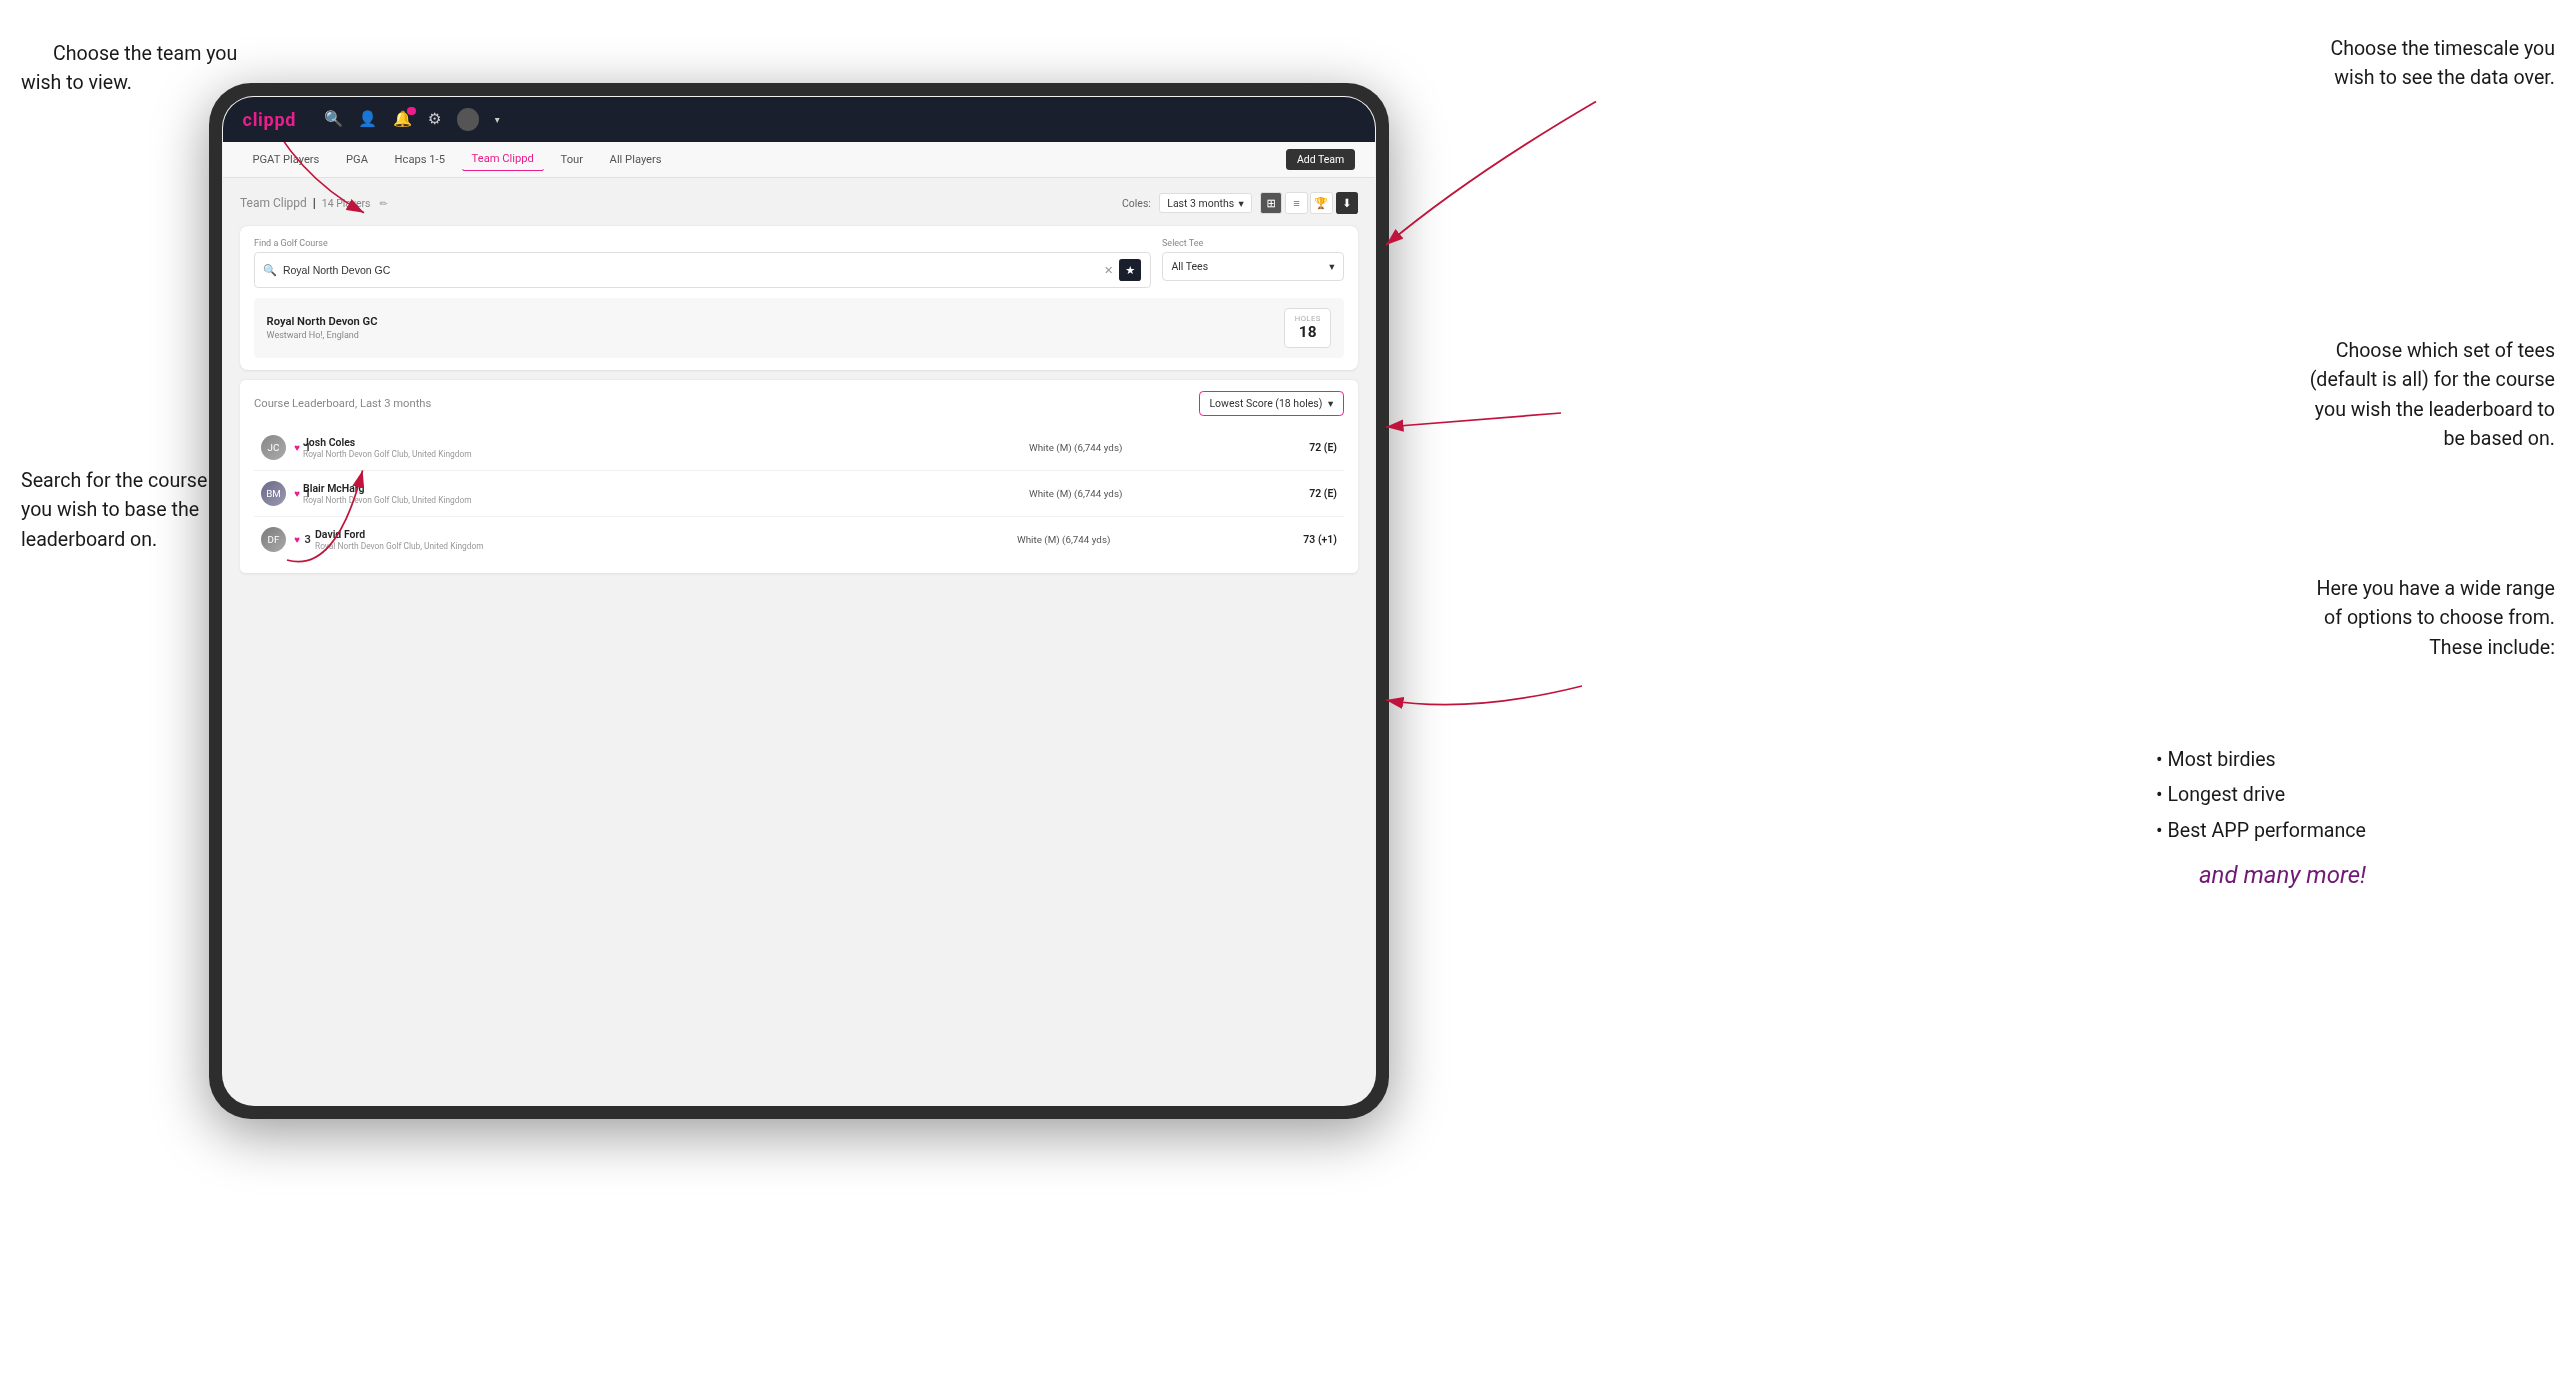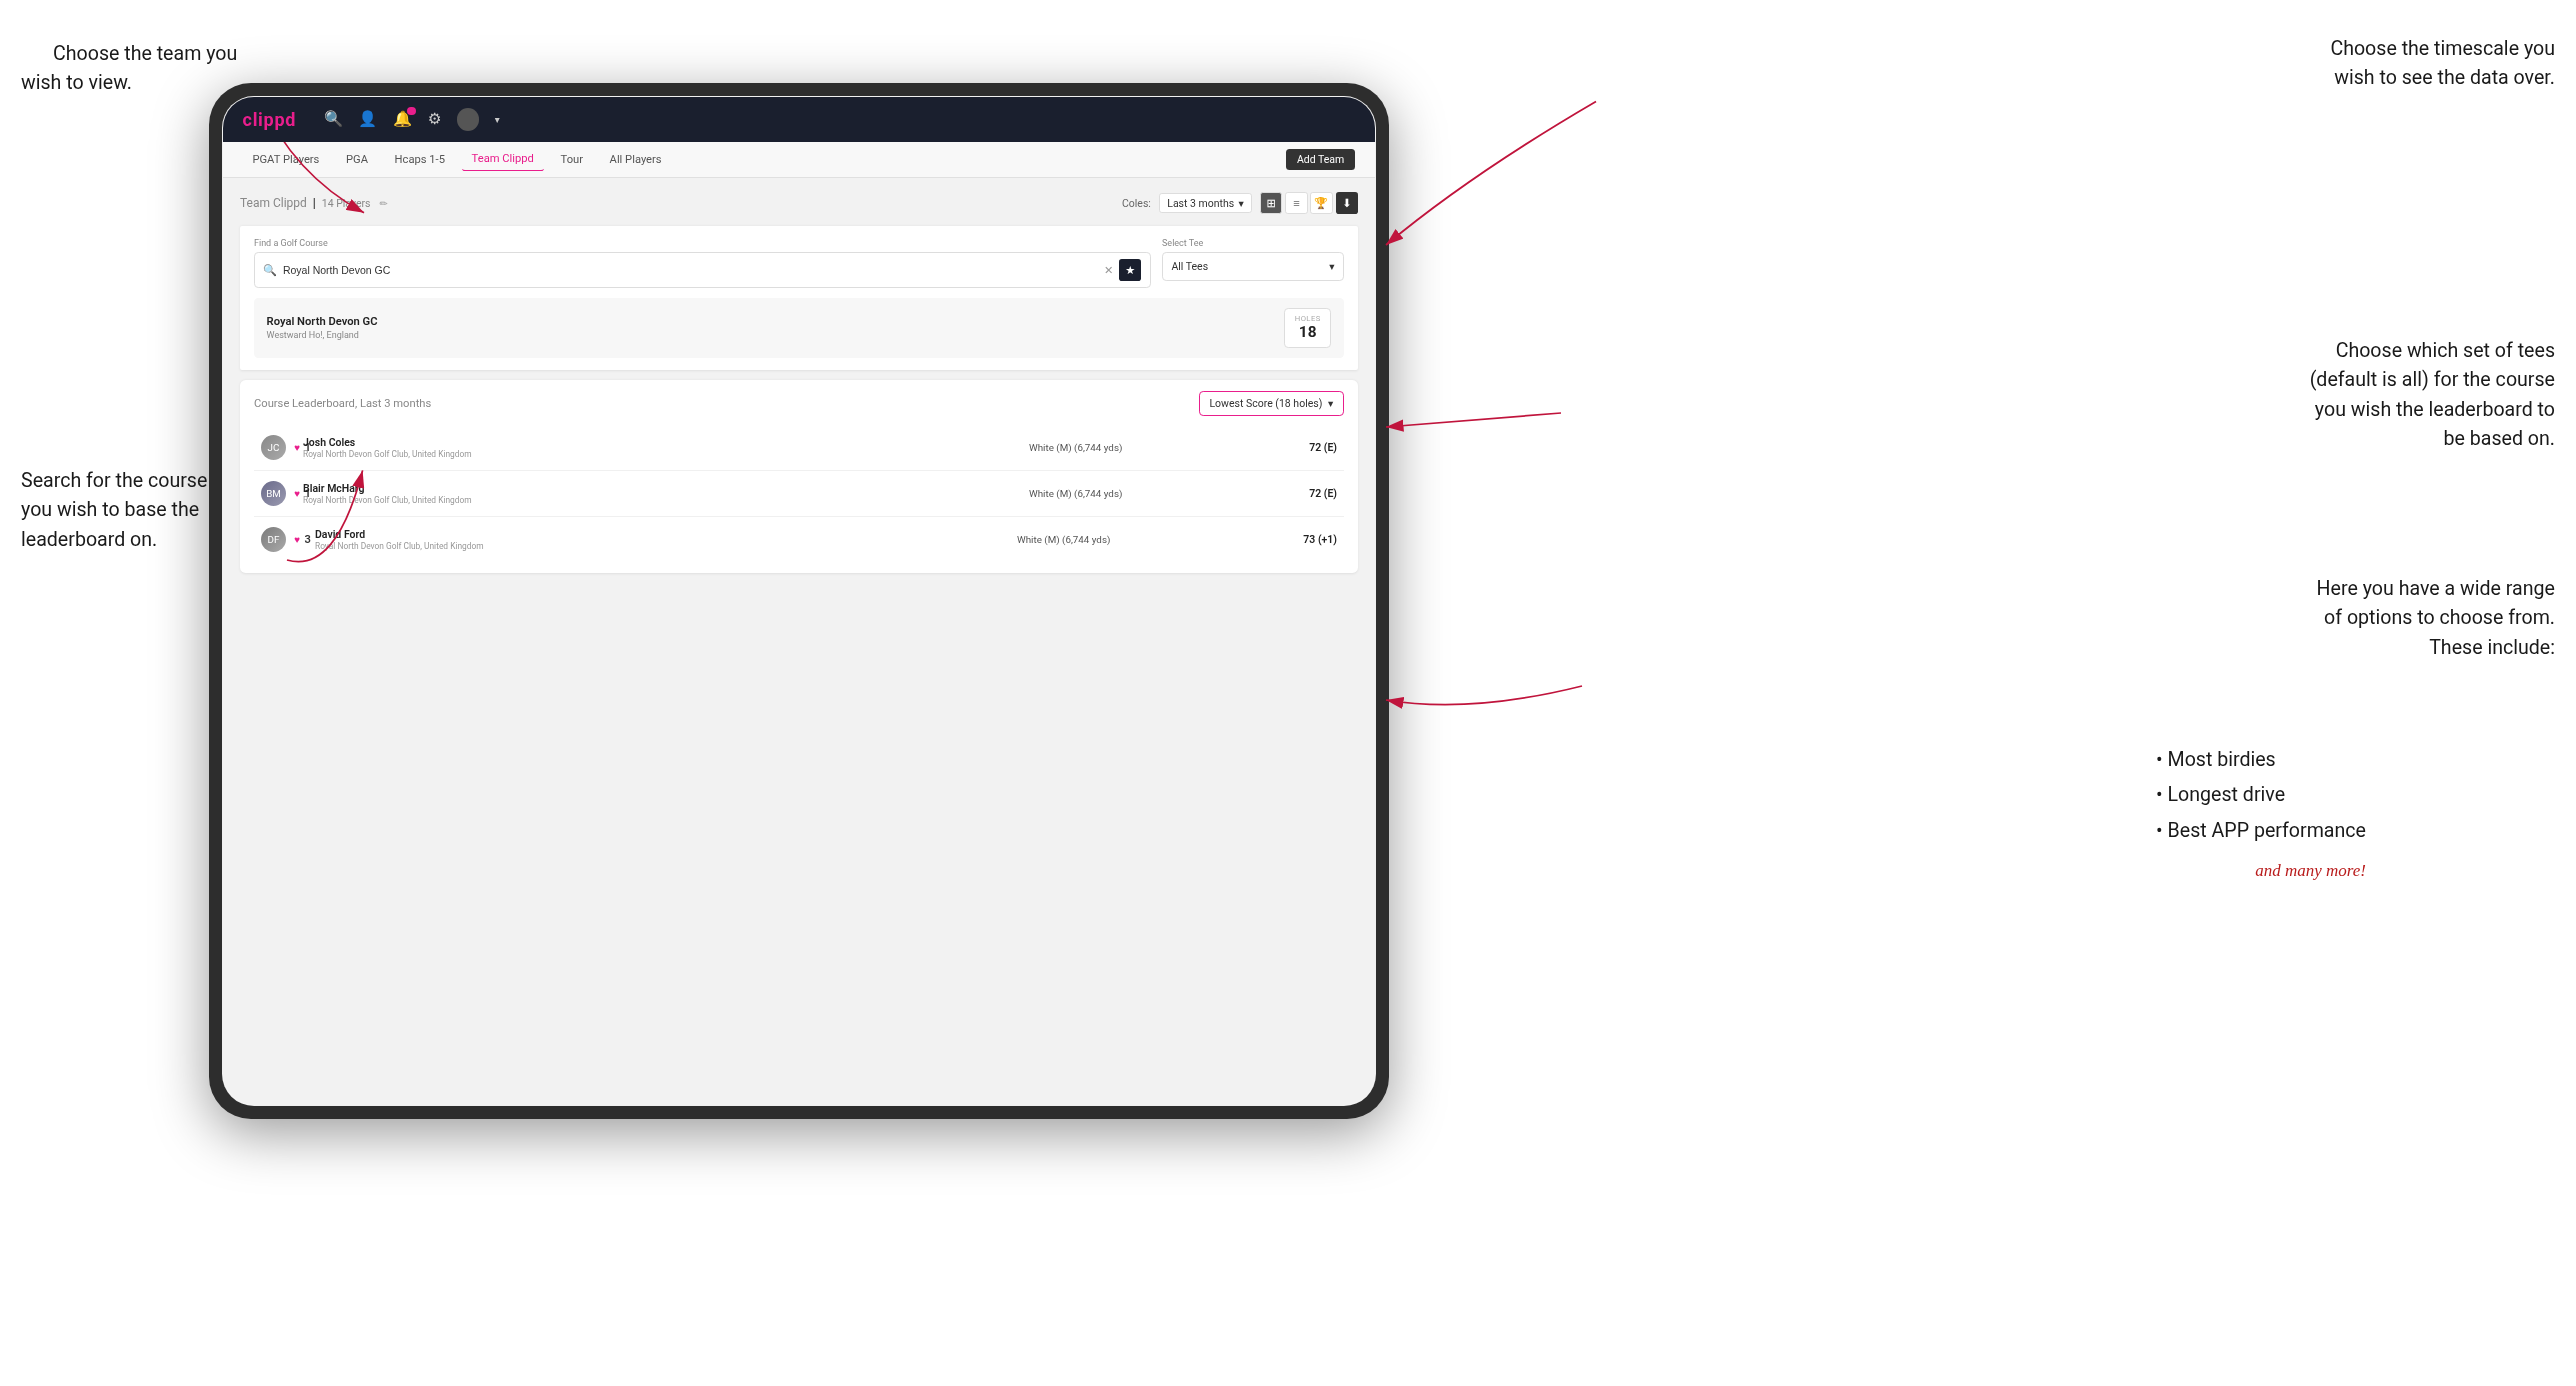--- a/index.html
+++ b/index.html
@@ -226,21 +226,21 @@
       background: #333;
       color: #fff;
       border-radius: 2.8px;
       cursor: pointer;
       font-size: 11.2px;
     }
 
     
     .search-panel {
       background: #fff;
-      border-radius: 2px;
+      border-radius: 8px;
       padding: 12.6px 14px;
       margin-bottom: 9.8px;
       box-shadow: 0 0.7px 2.8px rgba(0,0,0,0.08);
     }
     .search-row {
       display: flex;
       gap: 11.2px;
       align-items: flex-start;
     }
     .search-col {
@@ -473,24 +473,23 @@
     }
     .ann-bullets ul {
       list-style: none;
       padding: 0;
     }
     .ann-bullets ul li::before {
       content: "• ";
     }
     .and-more {
       position: absolute;
-      font-size: 17px;
-      color: #b91c1c;
+      font-size: 24px;
+      color: #701a75;
       font-style: italic;
-      font-family: Liberation Serif, serif;
     }
   </style>
 </head>
 <body>
 
 <div class="ipad-outer">
   <div class="ipad-inner">
     <div class="ipad-screen">
 
       <div class="nav-bar">

